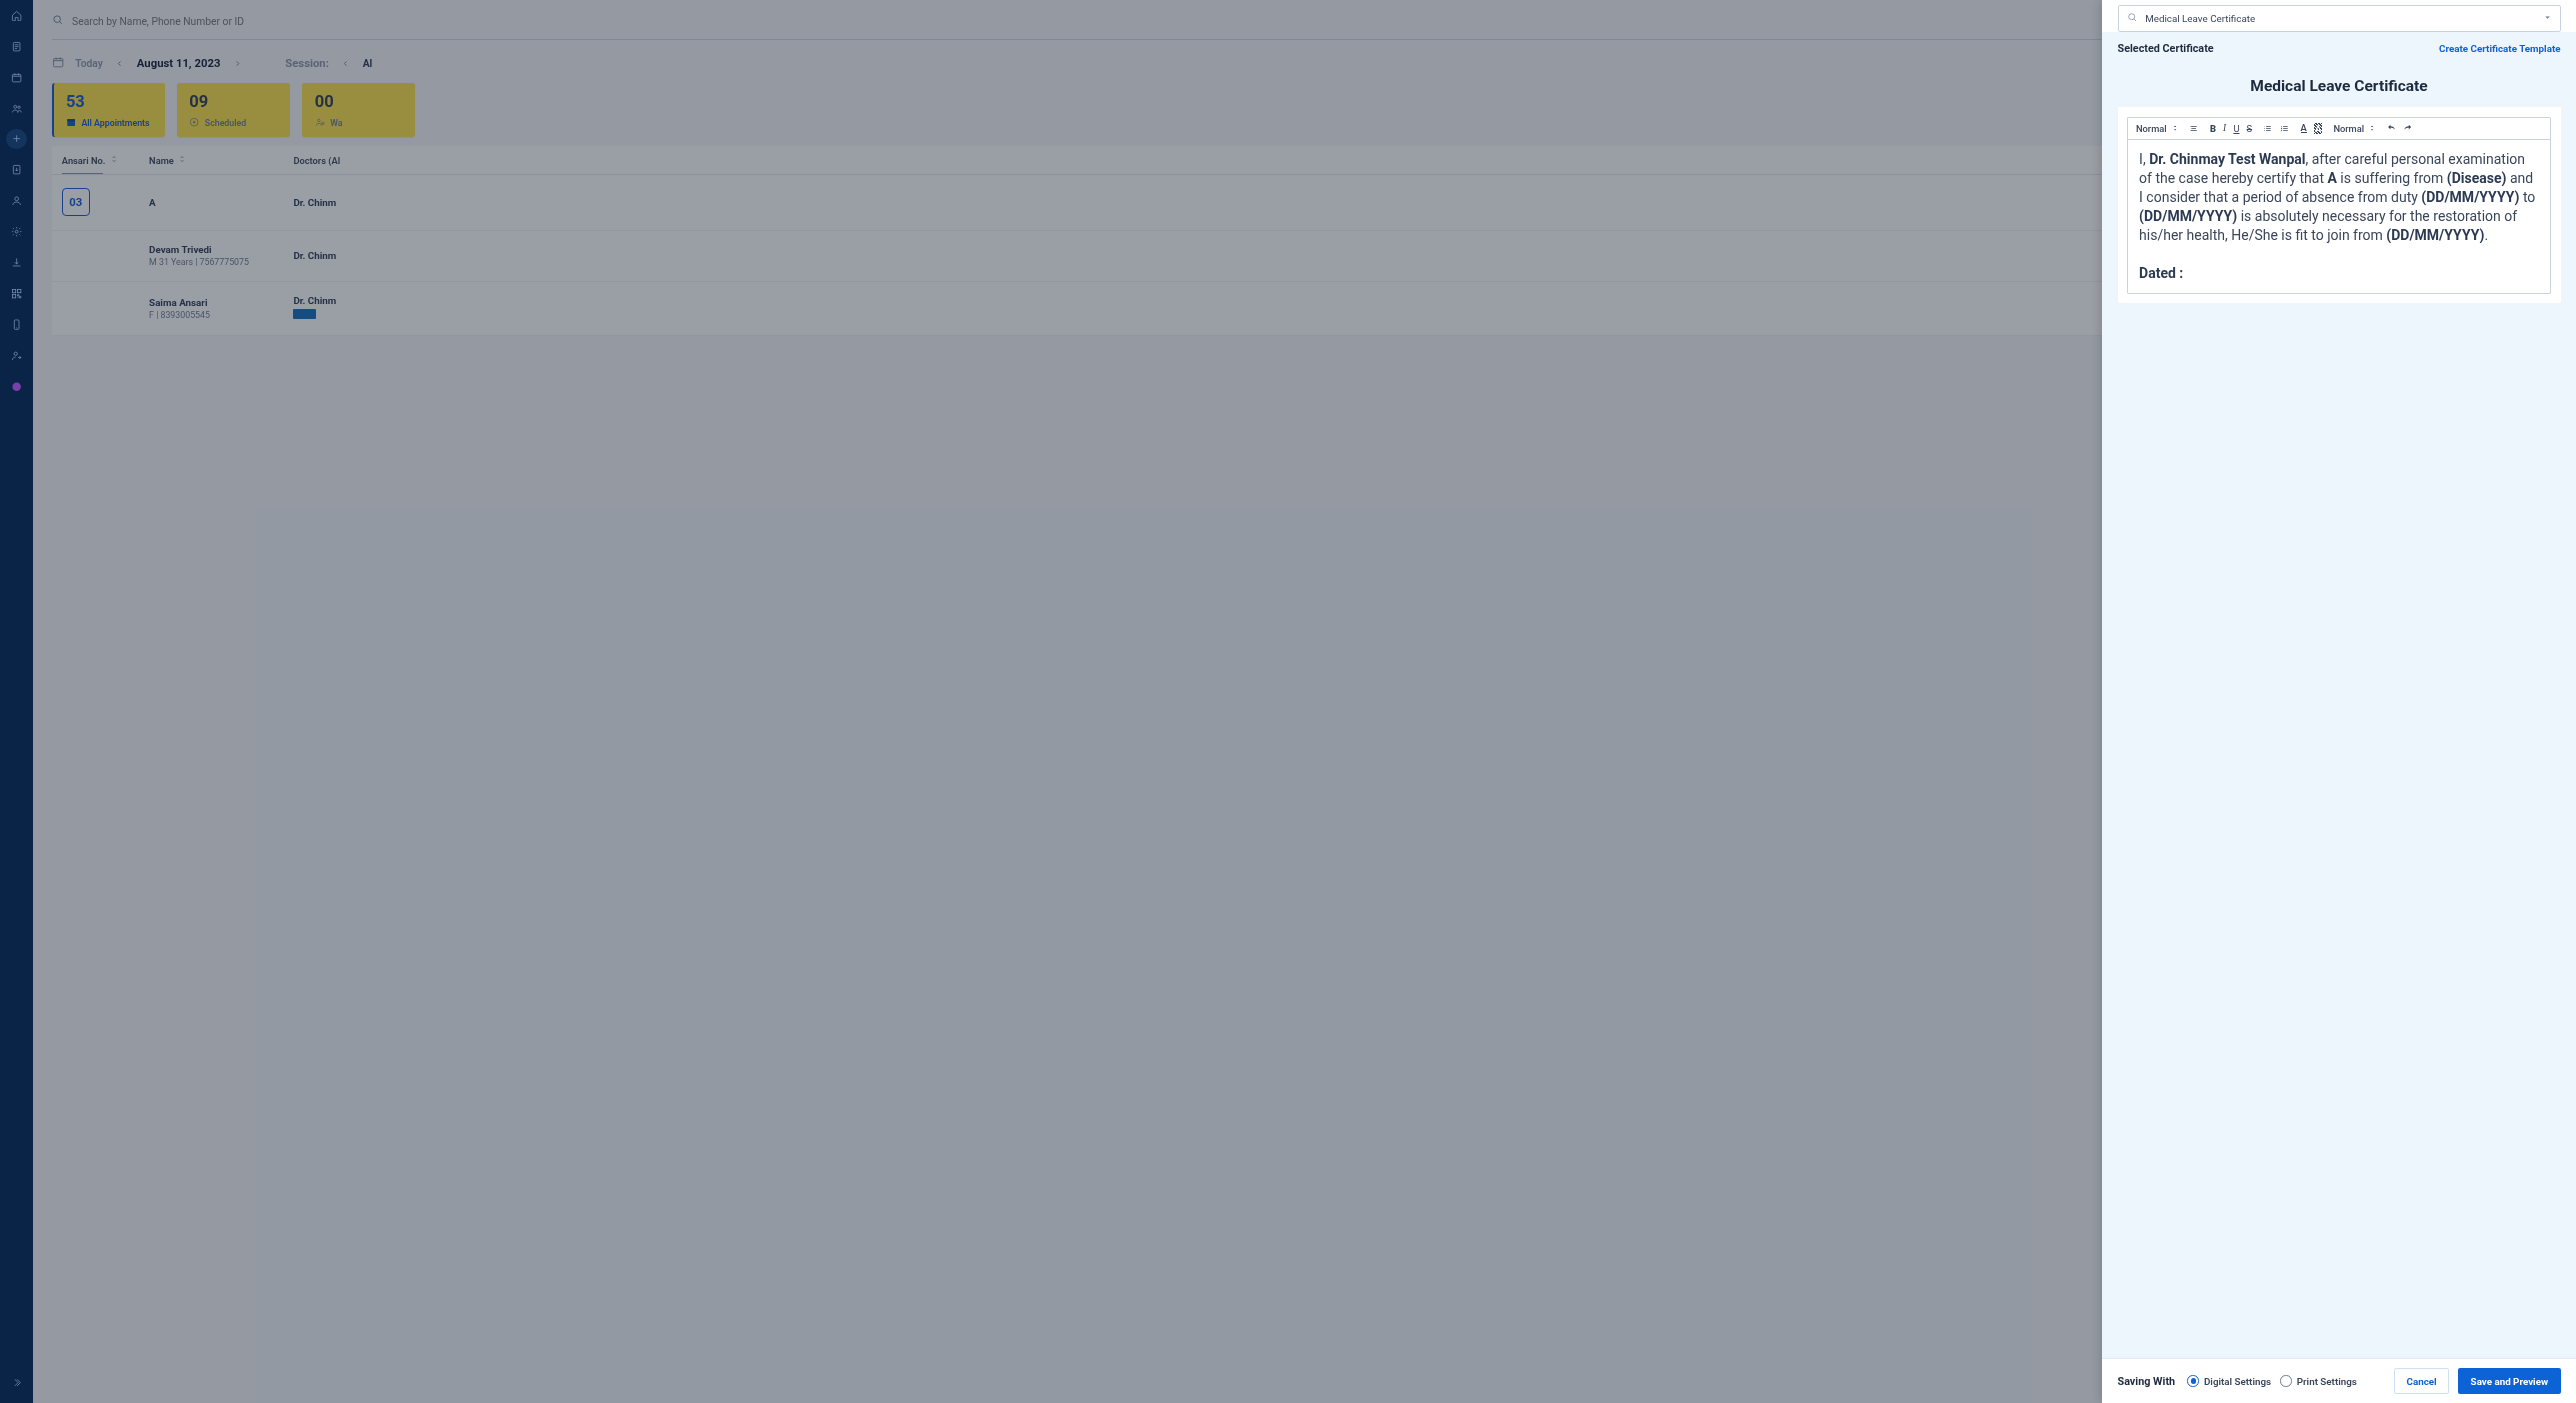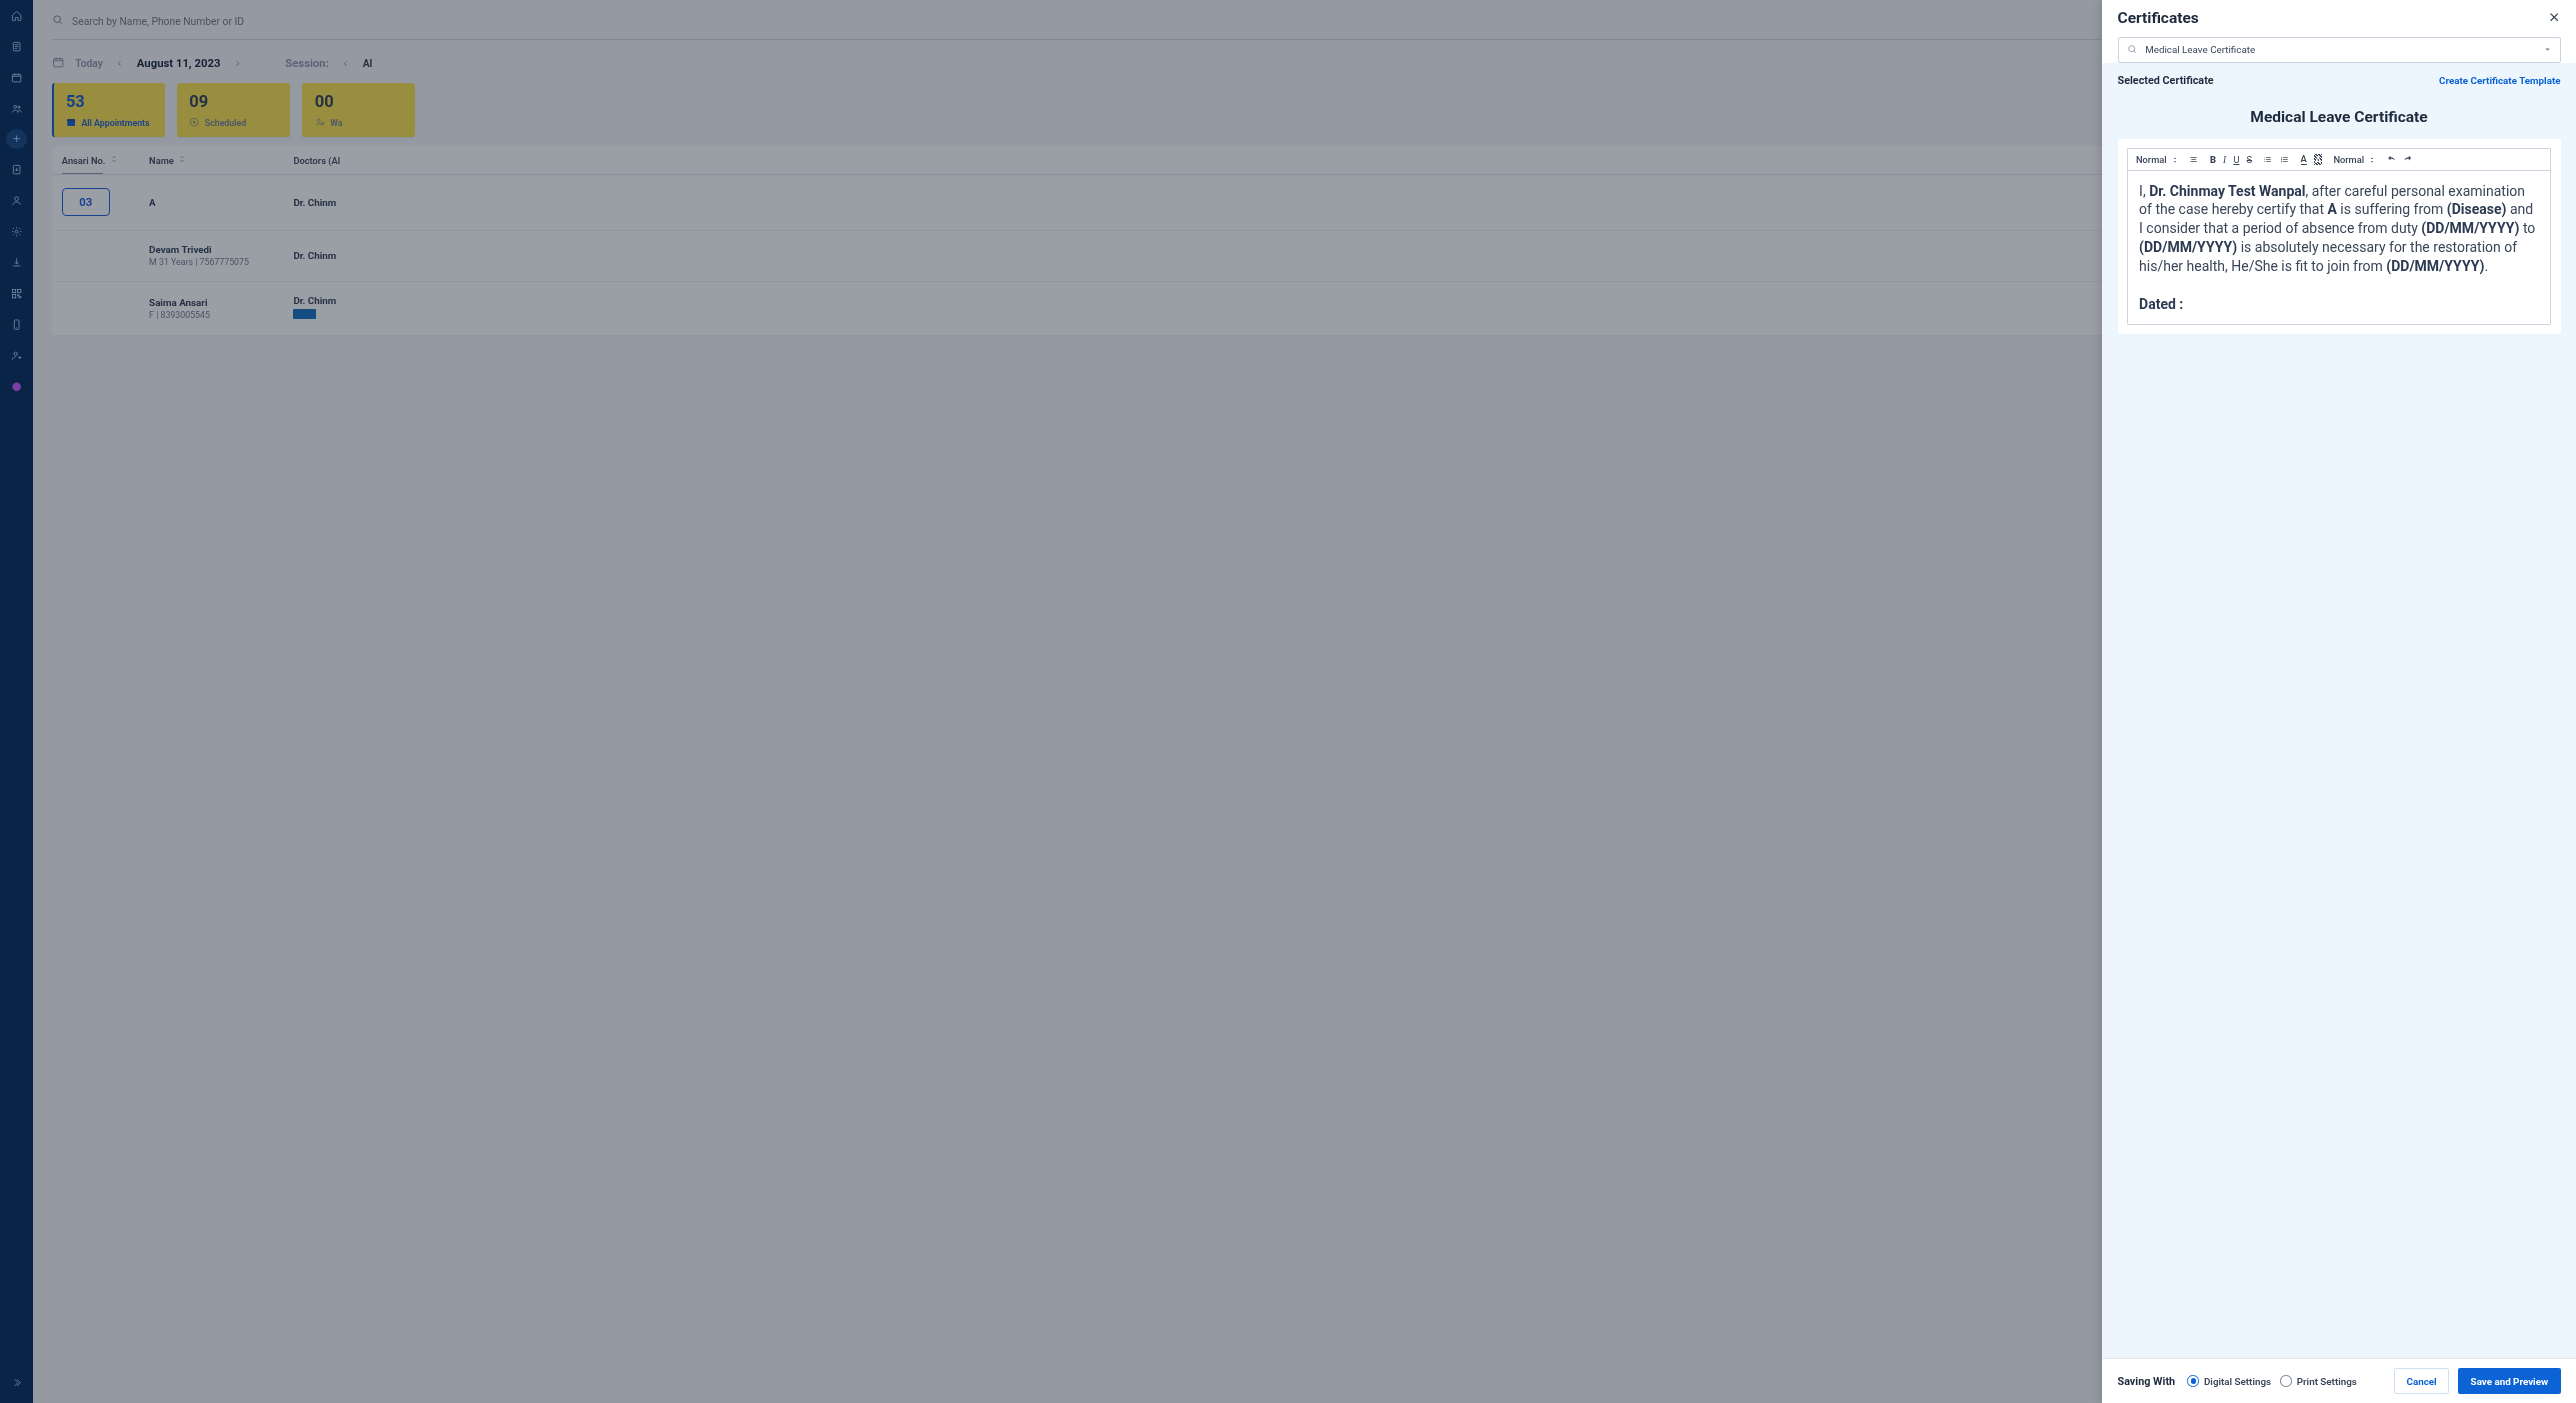--- a/index.html
+++ b/index.html
@@ -42,21 +42,21 @@
   .tablewrap { margin: 4.1px 18.5px 0 18.5px; background: #fff; border-radius: 3.1px; overflow: hidden; }
   .thead { display: flex; padding: 8.2px 10.3px; border-bottom: 0.5px solid #e3e8ef; color: #3a4659; font-weight: 600; font-size: 9.3px; gap: 10.3px; }
   .th-token { width: 77px; display:flex; align-items:center; gap:4.1px;}
   .th-name { width: 134px; display:flex; align-items:center; gap:4.1px;}
   .th-doc { flex:1; }
   .sort-ic svg { width: 8.2px; height: 8.2px; stroke: #6c7a92; fill:none; stroke-width:2; }
   .th-underline { position: relative; }
   .th-underline::after { content:""; position:absolute; left:0; right:36px; bottom:-8.2px; height:1px; background:#8a96a9; }
 
   .row { display: flex; padding: 13.4px 10.3px; border-bottom: 0.5px solid #eef1f5; align-items: center; gap: 10.3px; }
-  .token-pill { width: 48px; height: 28px; border: 1px solid #1158d0; color: #1158d0; border-radius: 4.1px; display:flex; align-items:center; justify-content:center; font-weight:700; font-size:11.3px; }
+  .token-pill { width: 28px; height: 28px; border: 1px solid #1158d0; color: #1158d0; border-radius: 4.1px; display:flex; align-items:center; justify-content:center; font-weight:700; font-size:11.3px; }
   .col-token { width: 77px; }
   .col-name { width: 134px; }
   .col-name .nm { font-weight:700; color:#2c3a52; font-size:9.8px; }
   .col-name .sub { color:#6c7a92; font-size:8.8px; margin-top:2.1px; }
   .col-doc { flex:1; font-weight:700; color:#2c3a52; font-size:9.8px; }
   .doc-badge { display:inline-block; margin-top:3.1px; width:23px; height:10.3px; background:#0d6bbf; border-radius:1px; }
 
   
   .drawer { position: absolute; top: 0; right: 0; bottom: 0; width: 474px; background: #fff; z-index: 5; display: flex; flex-direction: column; box-shadow: -2.1px 0 10.3px rgba(0,0,0,0.15); }
   .dr-head { display: flex; align-items: center; justify-content: space-between; padding: 9.3px 15.5px 4.1px 15.5px; }
@@ -306,26 +306,20 @@
             <div class="nm">Saima Ansari</div>
             <div class="sub">F  |  8393005545</div>
           </div>
         <div class="col-doc"><span>Dr. Chinm</span><br><span class="doc-badge"></span></div>
       </div>
     </div>
 
     <div class="overlay-dim"></div>
 
     <div class="drawer">
-      <div class="dr-head">
-        <div class="dr-title">Certificates</div>
-        <div class="close-x"><svg viewBox="0 0 24 24">
-              <path d="M5 5l14 14M19 5L5 19"></path>
-            </svg></div>
-      </div>
 
       <div class="cert-search">
         <span><svg viewBox="0 0 24 24">
               <circle cx="11" cy="11" r="7"></circle>
               <path d="M21 21l-5-5"></path>
             </svg></span>
         <span class="txt">Medical Leave Certificate</span>
         <span class="dd"><svg viewBox="0 0 24 24">
               <path d="M6 9l6 6 6-6z"></path>
             </svg></span>

